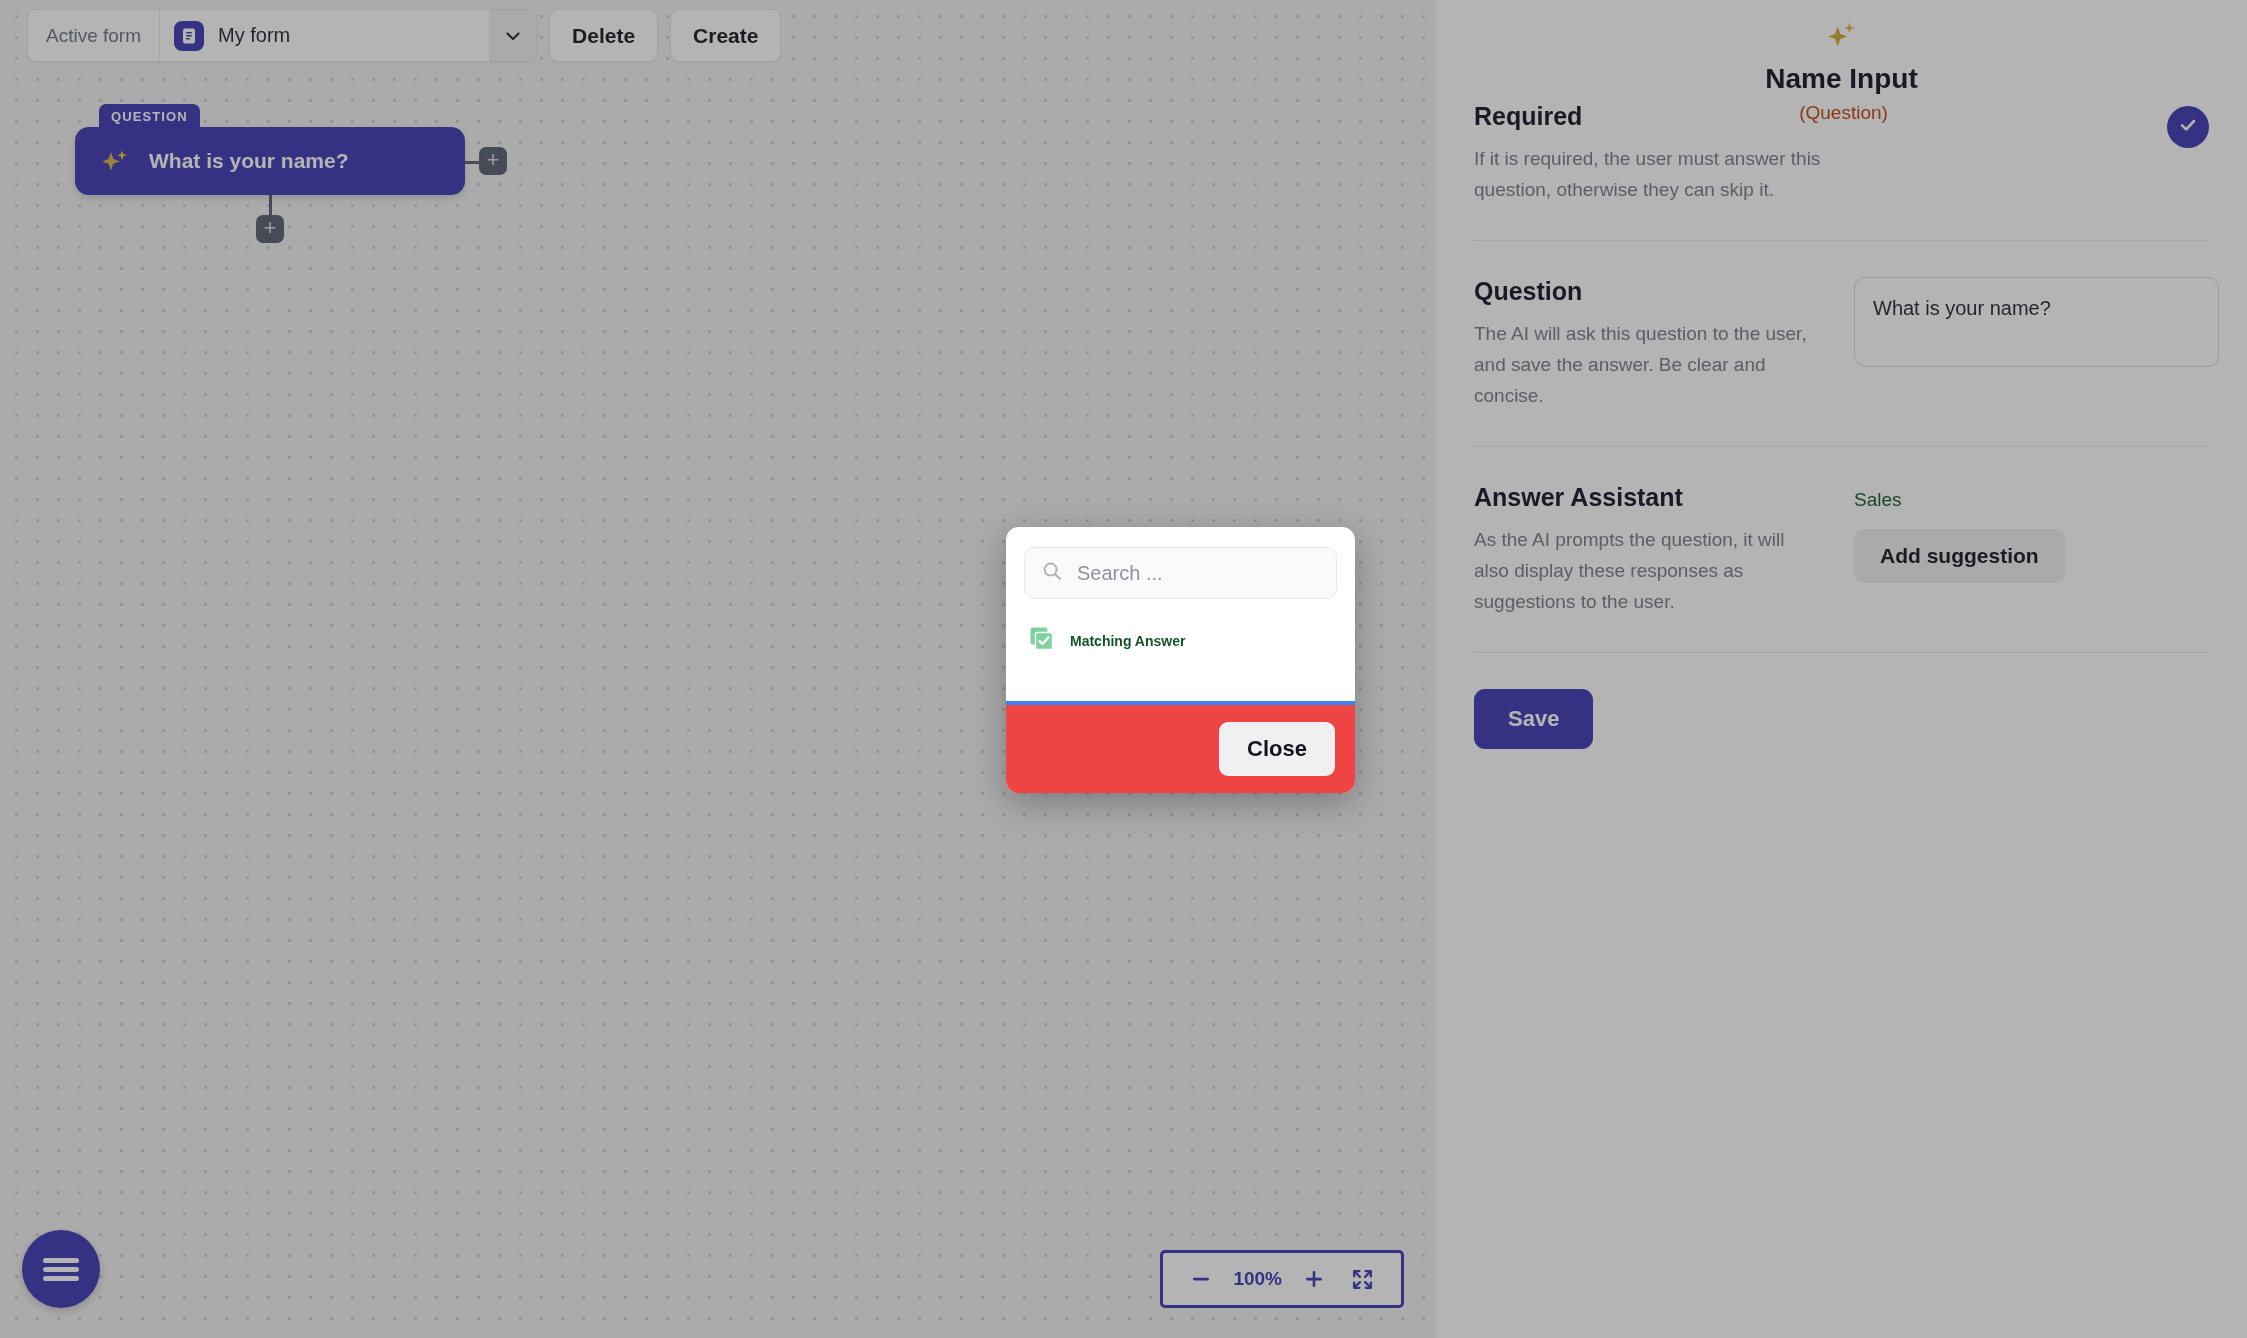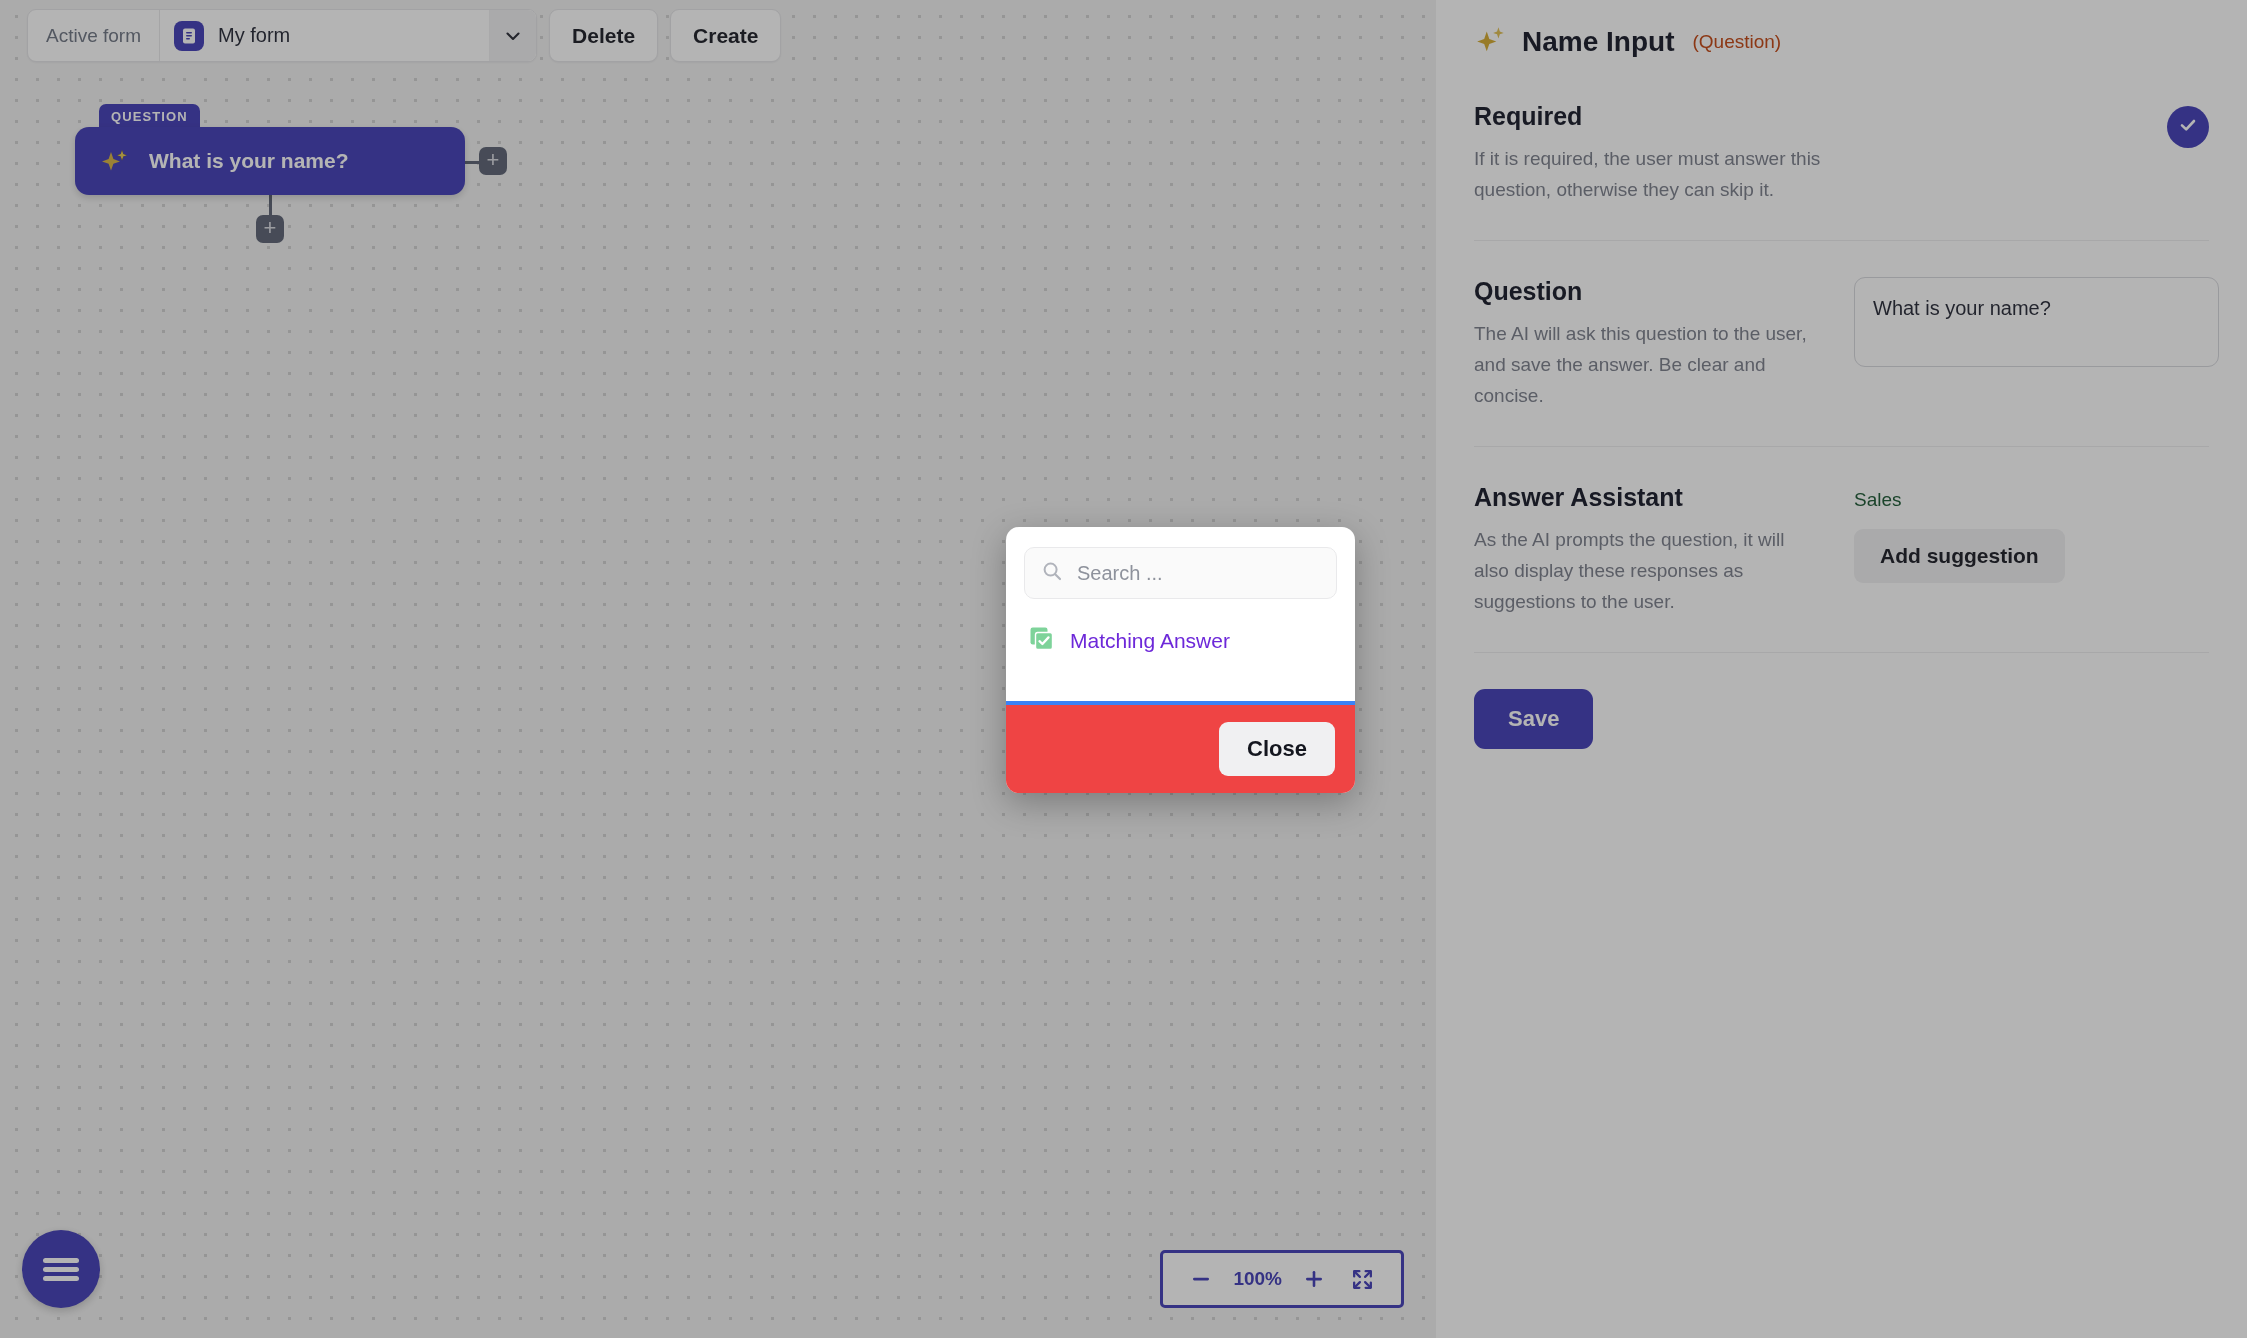--- a/index.html
+++ b/index.html
@@ -209,23 +209,24 @@
     position: relative;
     width: 811px;
     height: 1338px;
     background: #ffffff;
     padding: 0 38px;
     z-index: 6;
   }
   .panel-header {
     display: flex;
     align-items: center;
-    gap: 14px;
+    gap: 7px;
     padding-top: 18px;
     height: 66px;
+    flex-direction: column;
   }
   .panel-title {
     font-size: 28px;
     font-weight: bold;
     color: #101322;
   }
   .panel-subtitle {
     font-size: 19px;
     color: #c2410c;
     margin-left: 4px;
@@ -347,23 +348,23 @@
   }
   .search-input::placeholder { color: #8e929c; }
   .result-item {
     display: flex;
     align-items: center;
     gap: 14px;
     padding: 26px 4px 22px 4px;
     cursor: pointer;
   }
   .result-label {
-    font-size: 21px;
-    font-weight: normal;
-    color: #6d28d9;
+    font-size: 14px;
+    font-weight: bold;
+    color: #14532d;
   }
   .modal-footer {
     border-top: 4px solid #3b82f6;
     background: #ef4444;
     display: flex;
     justify-content: flex-end;
     padding: 17px 20px;
   }
   .close-btn {
     background: #f0f0f2;

